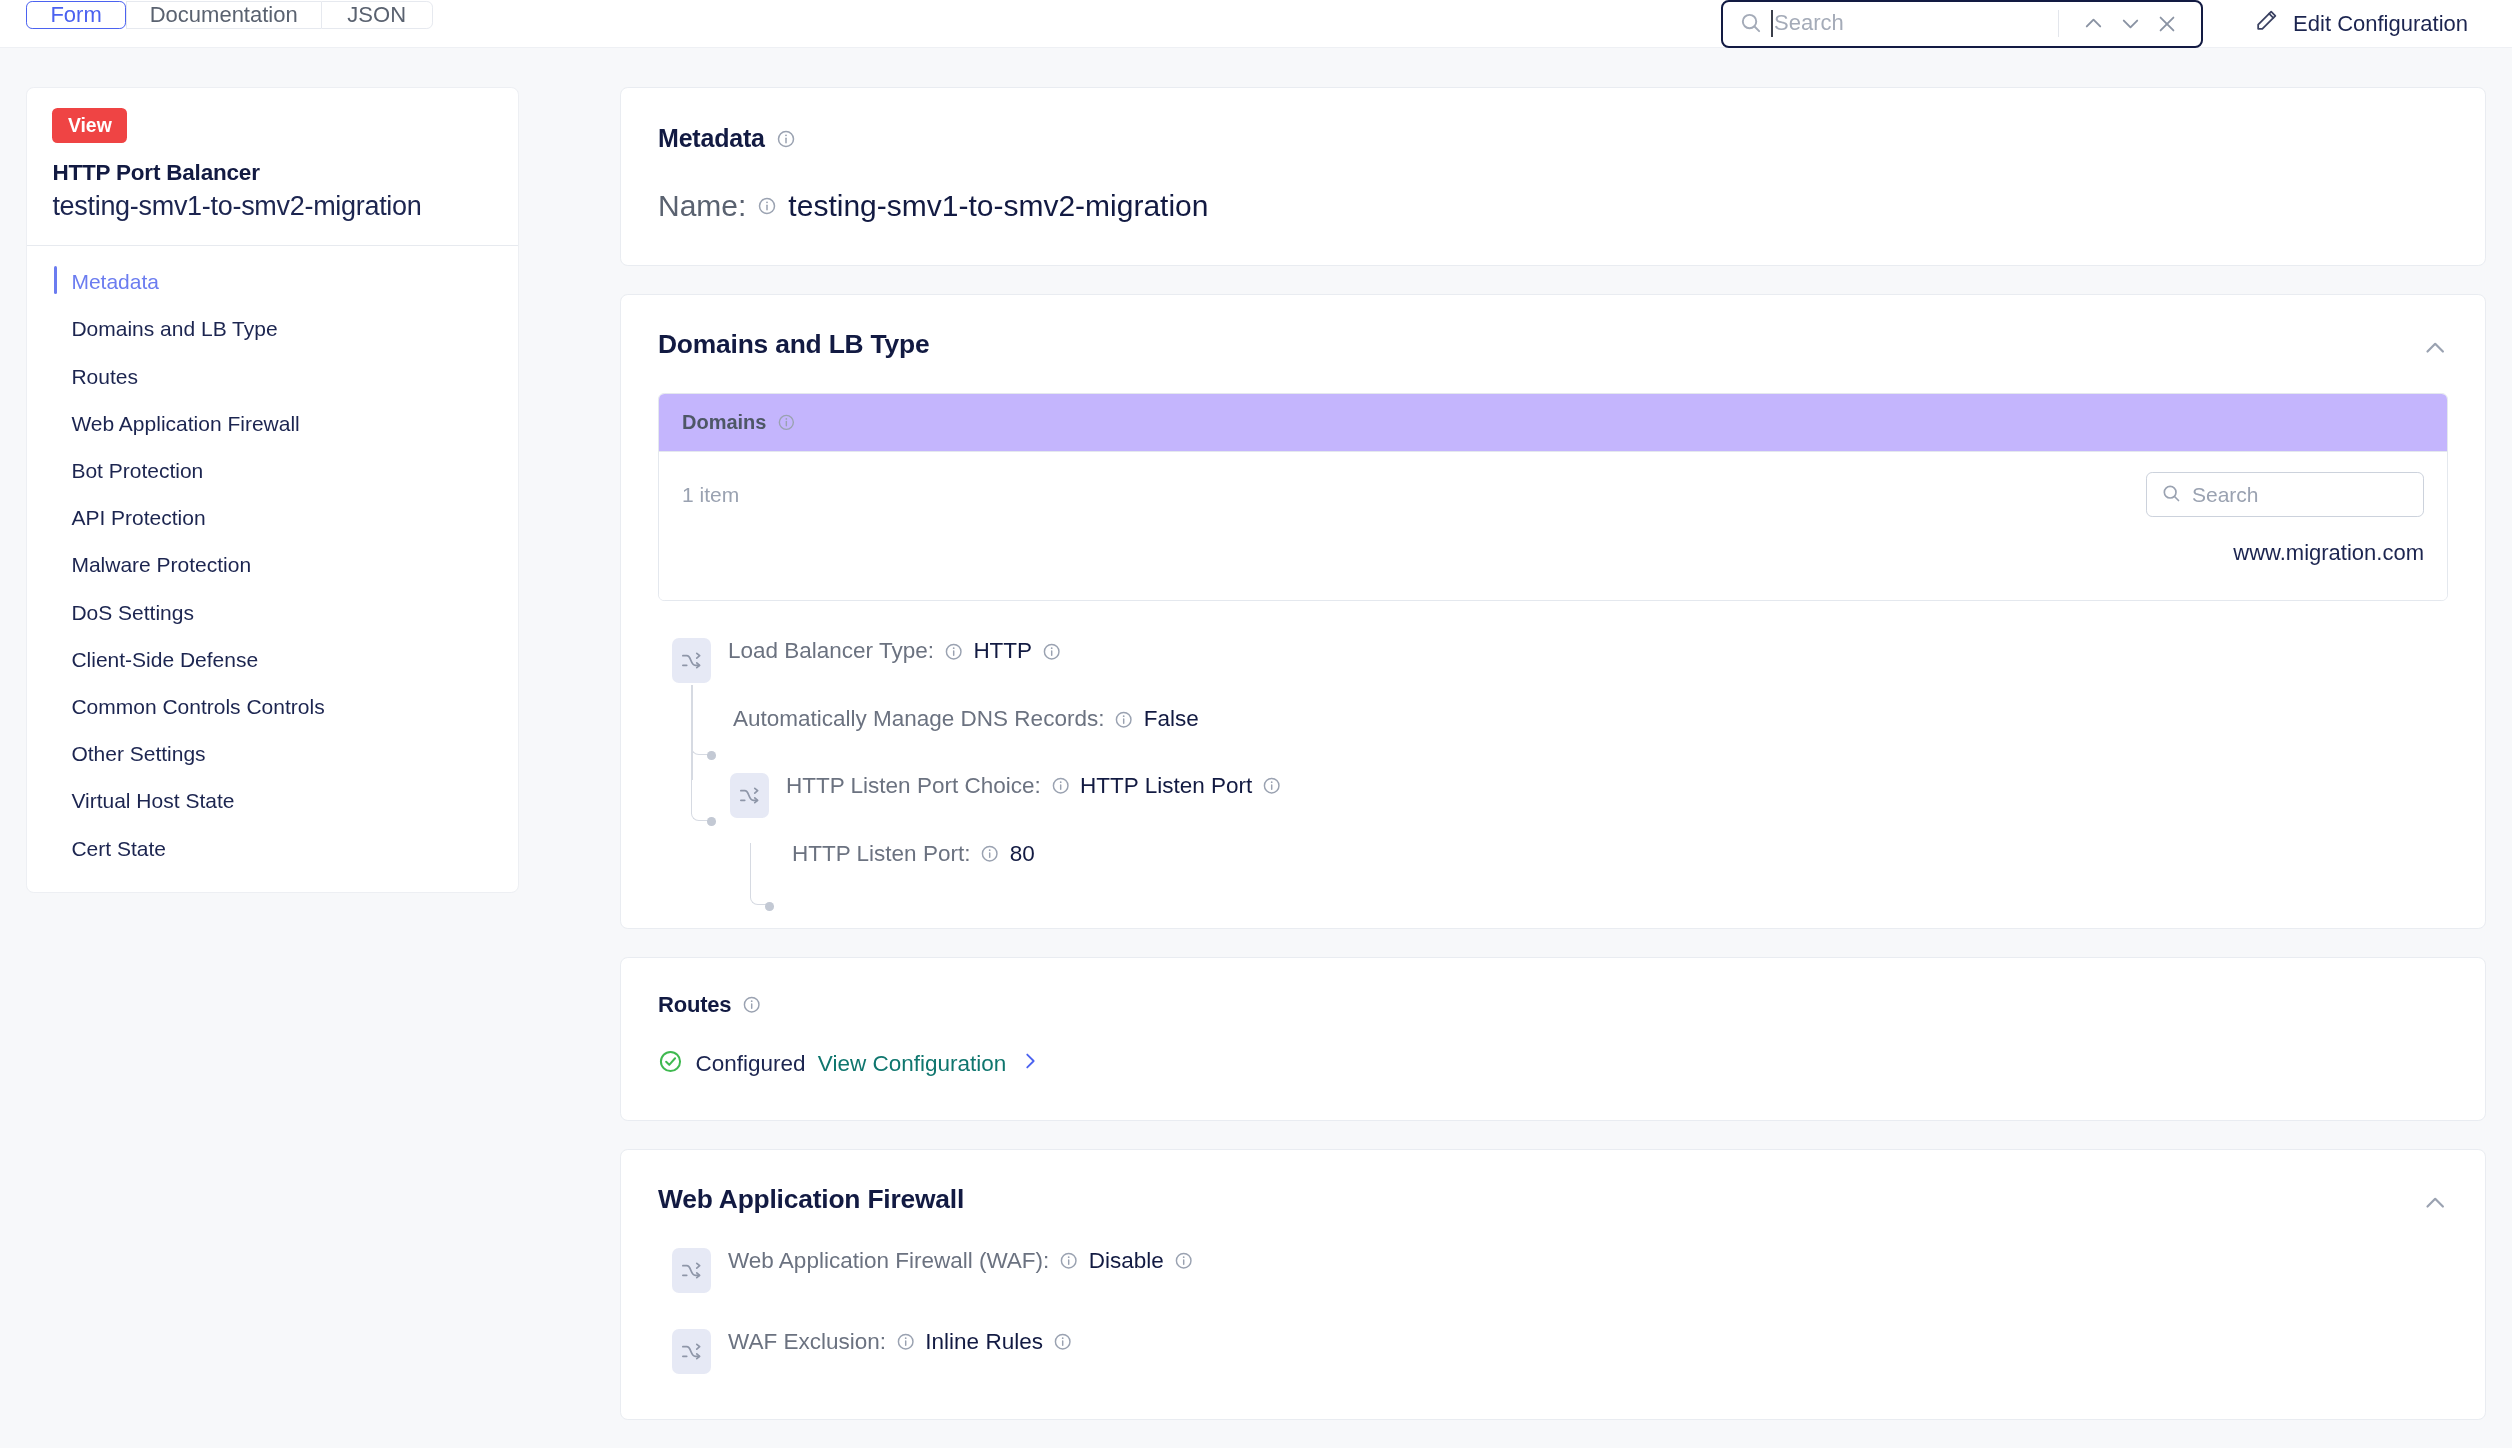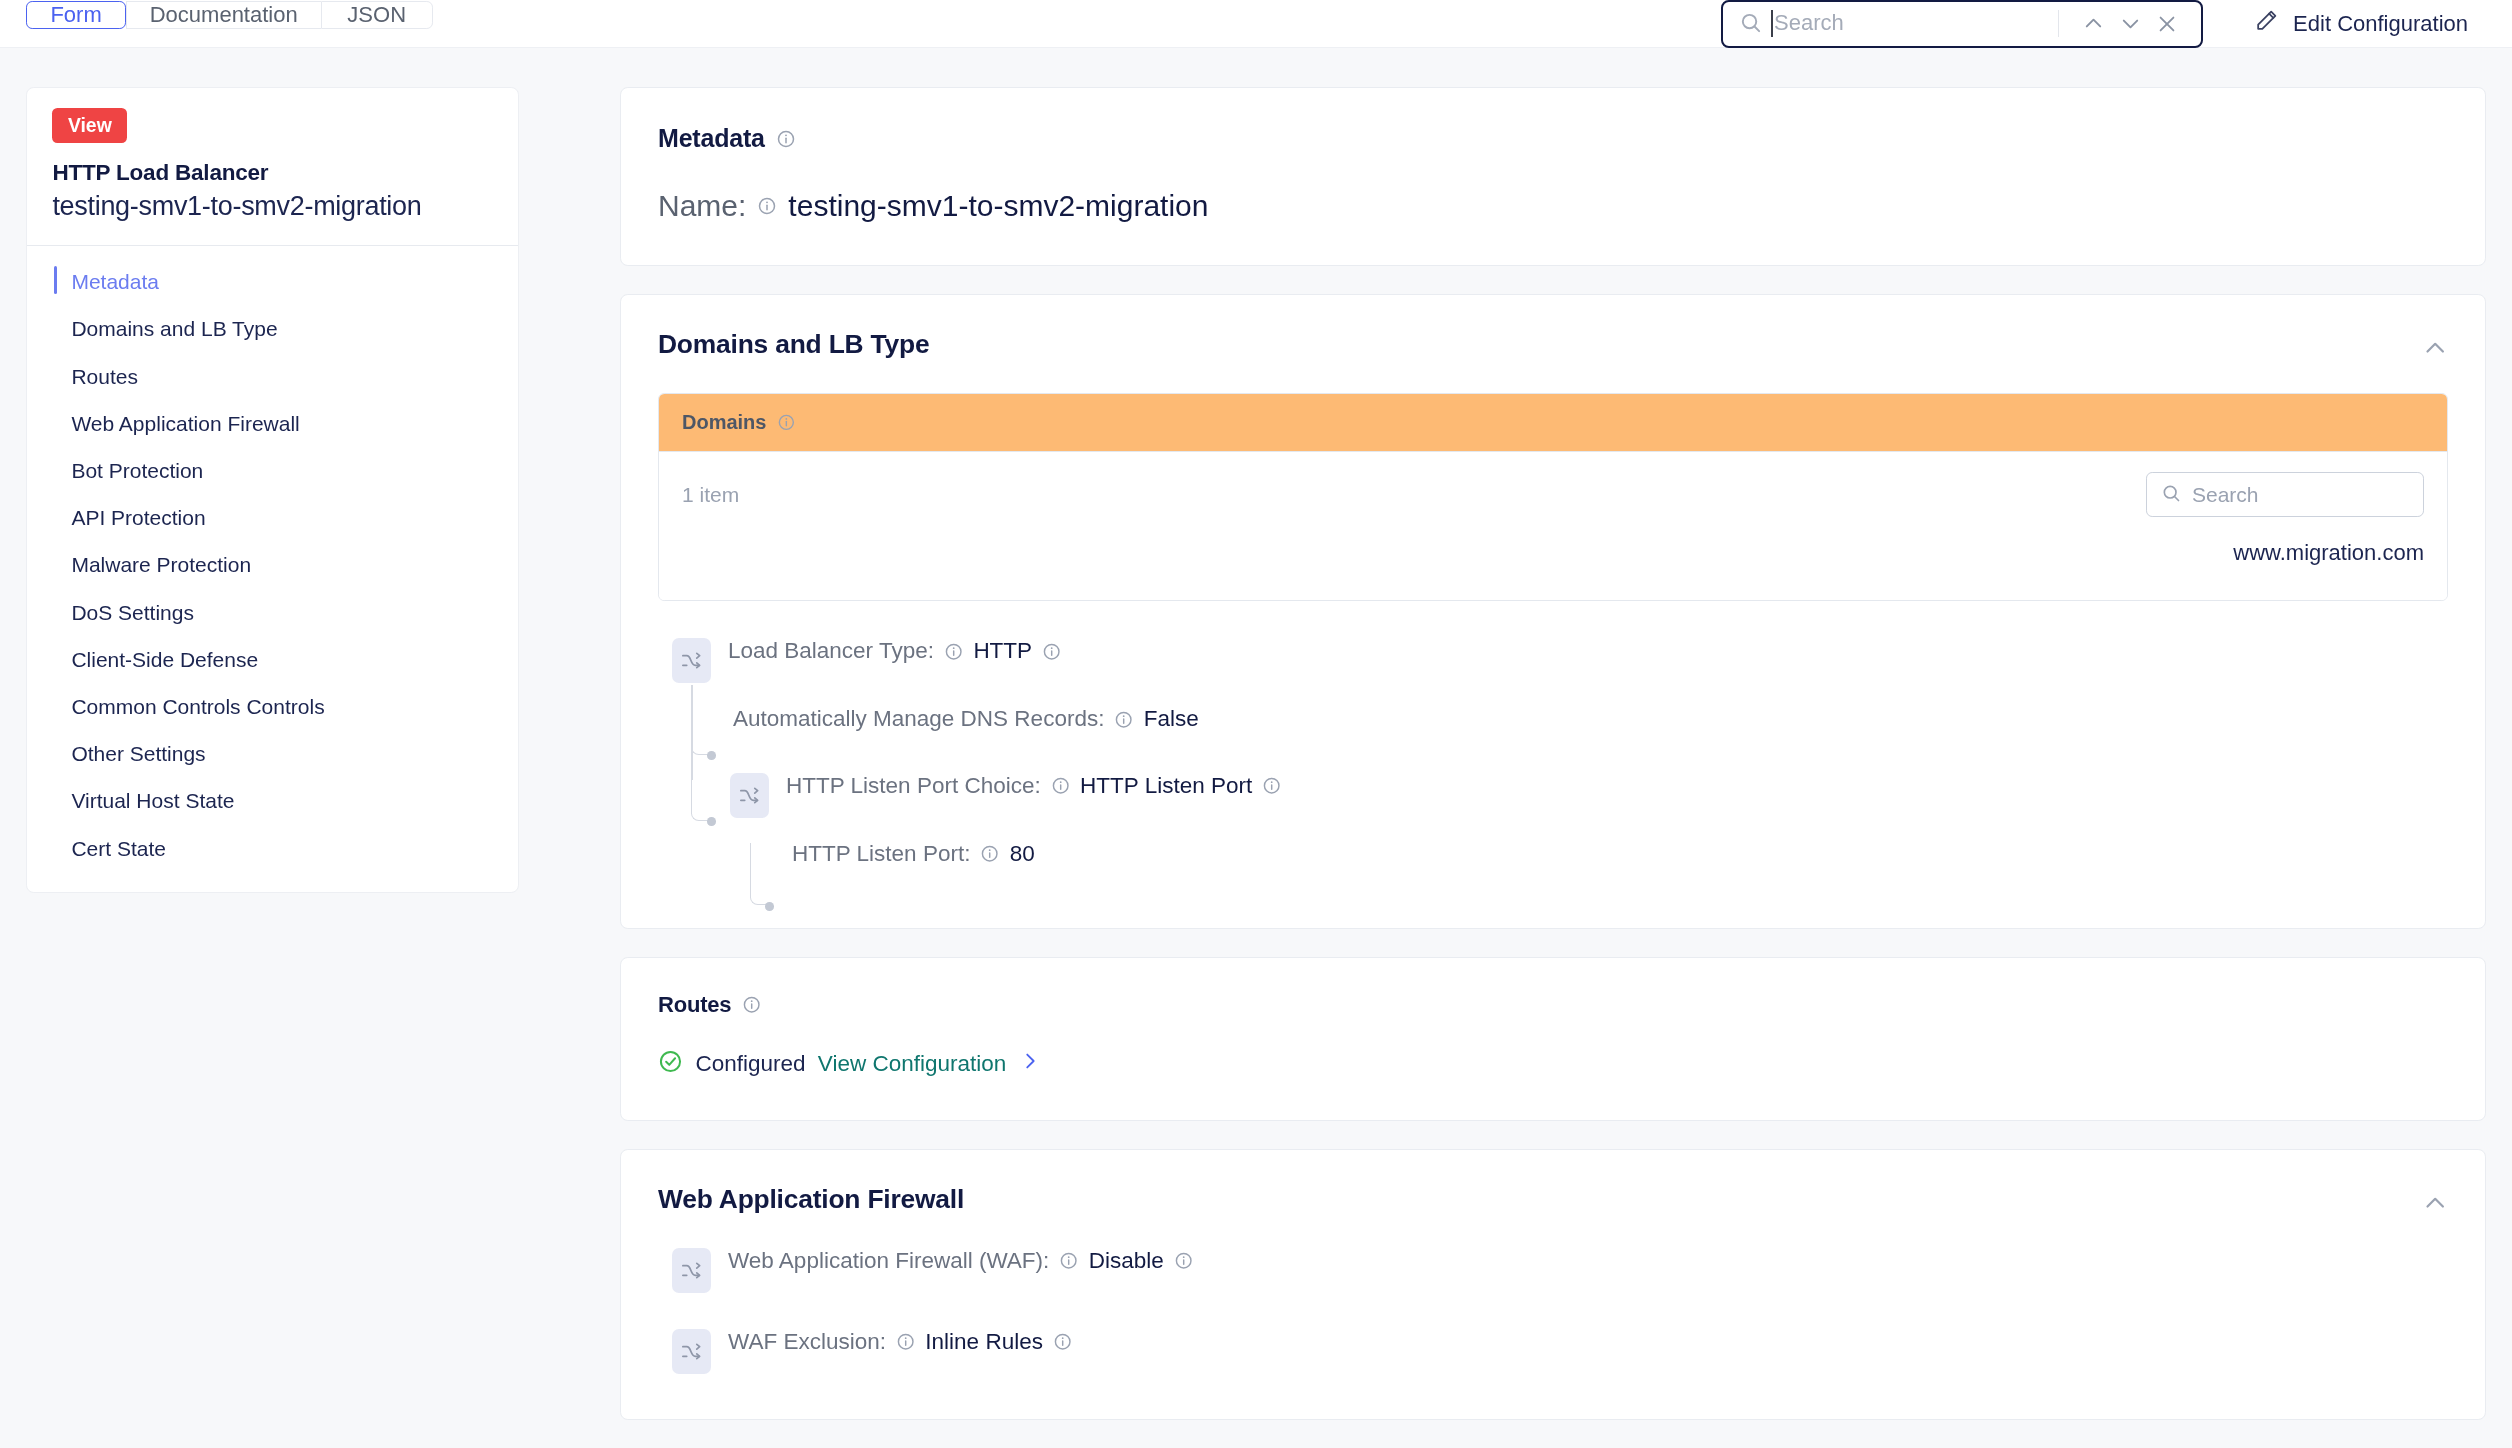--- a/index.html
+++ b/index.html
@@ -124,21 +124,21 @@
   .meta-label { color: #5a6270; }
   .meta-value { color: #121a42; }
 
   
   .card-domains { padding: 34px 37px 39px 37px; }
   .domains-box {
     margin-top: 33px; border: 0.8px solid #e4e8ee; border-radius: 6.2px;
     overflow: hidden;
   }
   .domains-head {
-    background: #fdba74; border-bottom: 0.8px solid #e4e8ee;
+    background: #c4b5fd; border-bottom: 0.8px solid #e4e8ee;
     padding: 17px 23px; display: flex; align-items: center; gap: 11px;
   }
   .domains-head-label {
     font-size: 20px; font-weight: bold; color: #4e5766;
   }
   .domains-body { background: #fff; padding: 0; }
   .domains-toolbar {
     display: flex; align-items: center; justify-content: space-between;
     padding: 20px 23px 9.3px 23px;
   }
@@ -251,21 +251,21 @@
           </svg>
       </span>
       <span>Edit Configuration</span>
     </div>
   </div>
 </div>
 
 <div class="sidebar">
   <div class="sb-head">
     <div class="view-badge">View</div>
-    <div class="lb-kind">HTTP Load Balancer</div>
+    <div class="lb-kind">HTTP Port Balancer</div>
     <div class="lb-name">testing-smv1-to-smv2-migration</div>
   </div>
   <div class="sb-sep"></div>
   <div class="sb-nav">
     <div class="sb-item active"><span>Metadata</span></div>
     <div class="sb-item"><span>Domains and LB Type</span></div>
     <div class="sb-item"><span>Routes</span></div>
     <div class="sb-item"><span>Web Application Firewall</span></div>
     <div class="sb-item"><span>Bot Protection</span></div>
     <div class="sb-item"><span>API Protection</span></div>

